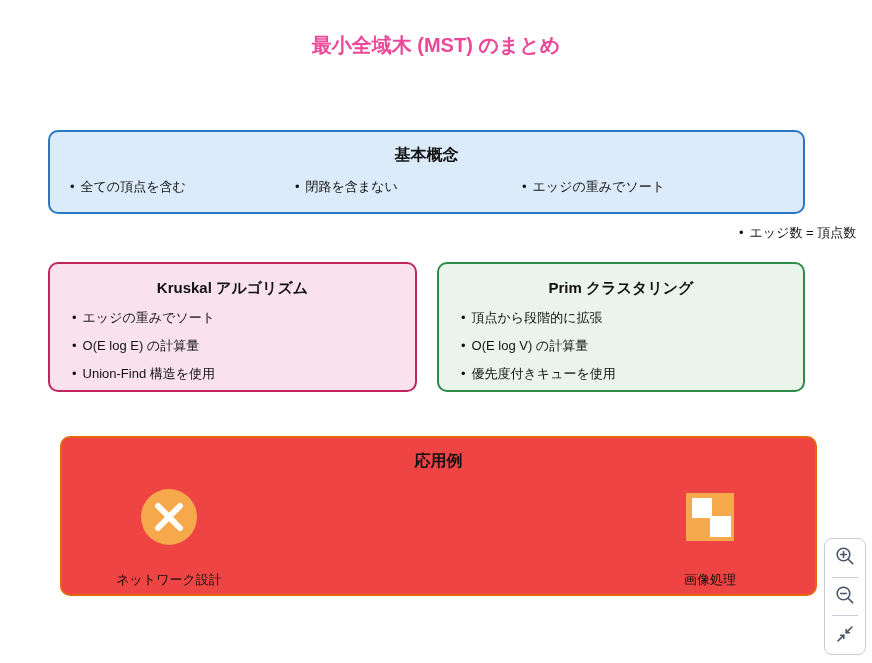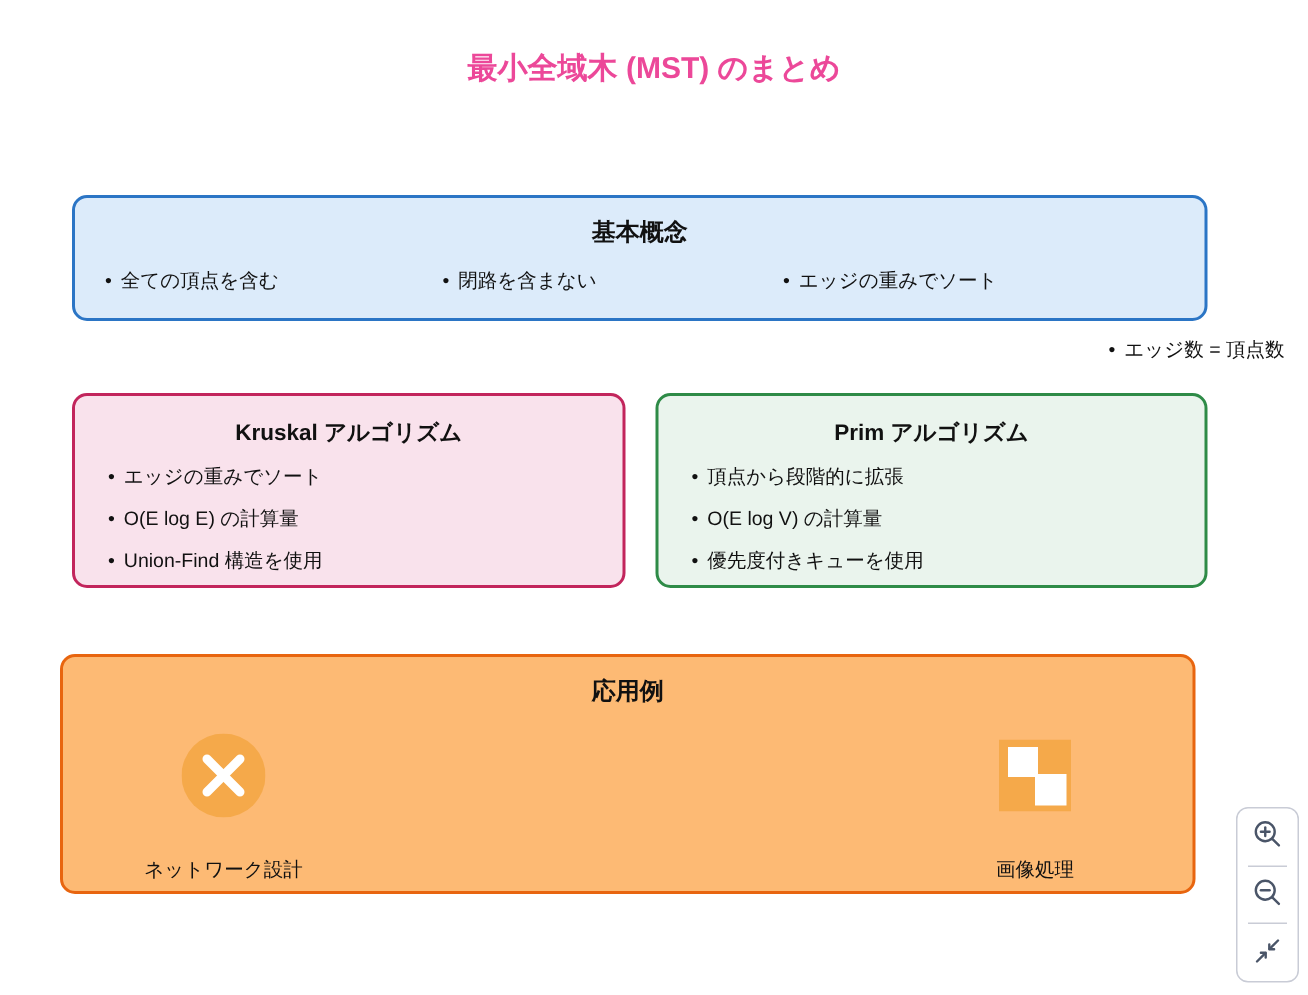--- a/index.html
+++ b/index.html
@@ -100,25 +100,25 @@
     font-size: 13px;
     line-height: 28px;
   }
   .side-list .bullet {
     display: block;
     white-space: nowrap;
   }
 
   
   .apps-box {
-    left: 40px;
+    left: 60px;
     top: 436px;
     width: 757px;
     height: 160px;
-    background: #fdba74;
+    background: #ef4444;
     border: 2px solid #e8650f;
   }
   .app-col {
     position: absolute;
     top: 42px;
     width: 200px;
     text-align: center;
   }
   .app-col-0 { left: 7px; }
   .app-col-1 { left: 280px; }
@@ -186,21 +186,21 @@
 <div class="node-box kruskal-box">
   <div class="side-title">Kruskal アルゴリズム</div>
   <div class="side-list">
     <span class="bullet">エッジの重みでソート</span>
     <span class="bullet">O(E log E) の計算量</span>
     <span class="bullet">Union-Find 構造を使用</span>
   </div>
 </div>
 
 <div class="node-box prim-box">
-  <div class="side-title">Prim アルゴリズム</div>
+  <div class="side-title">Prim クラスタリング</div>
   <div class="side-list">
     <span class="bullet">頂点から段階的に拡張</span>
     <span class="bullet">O(E log V) の計算量</span>
     <span class="bullet">優先度付きキューを使用</span>
   </div>
 </div>
 
 <div class="node-box apps-box">
   <div class="box-title">応用例</div>
 

